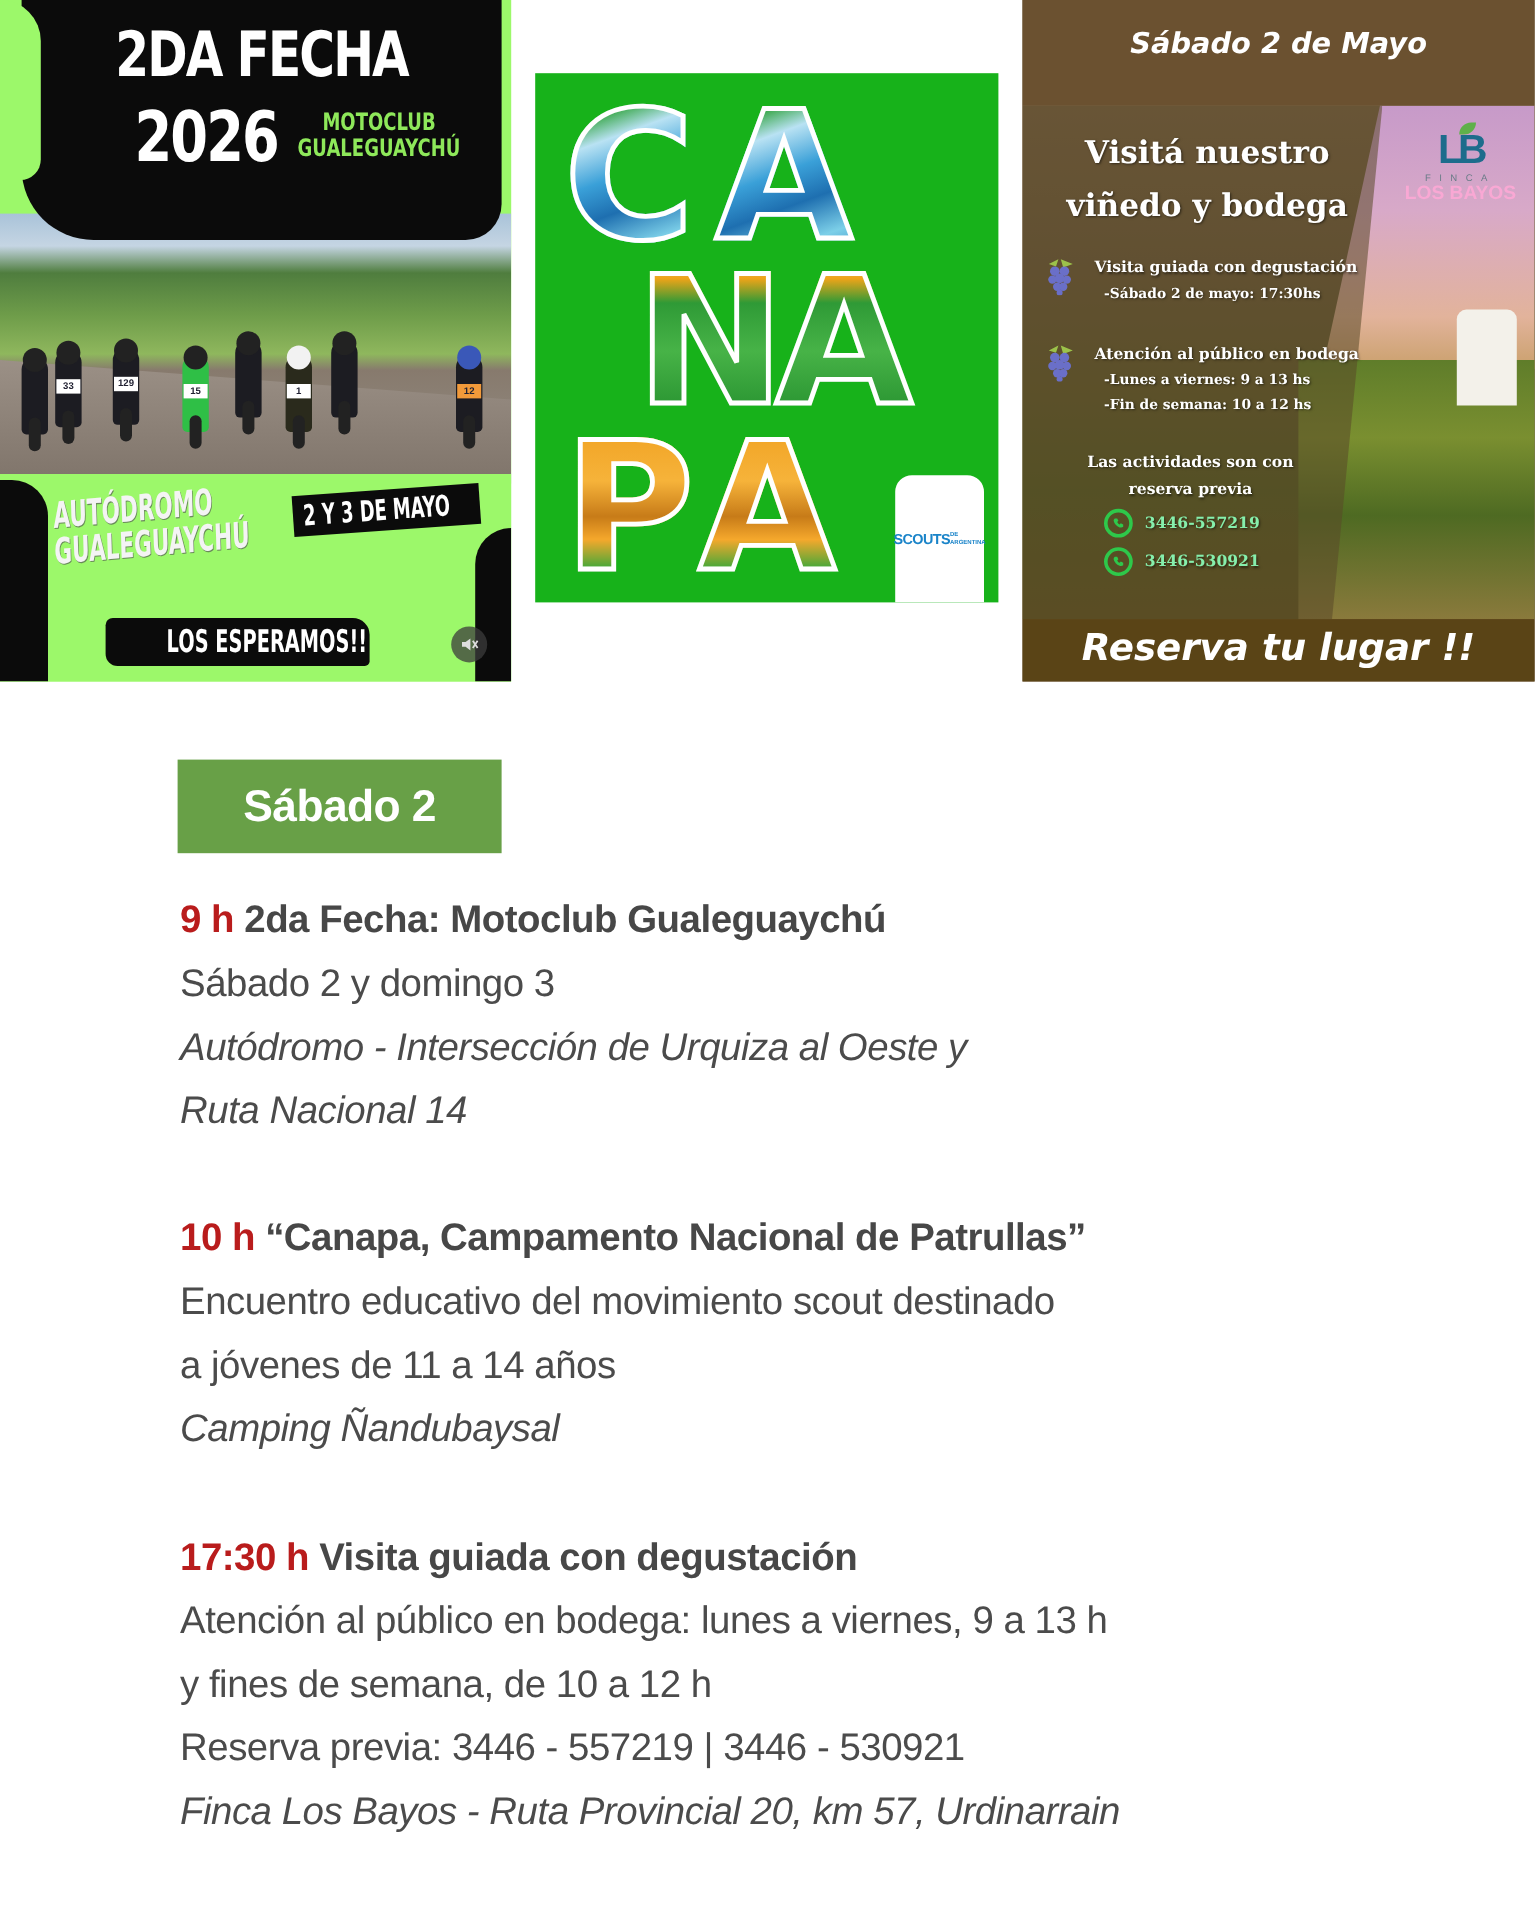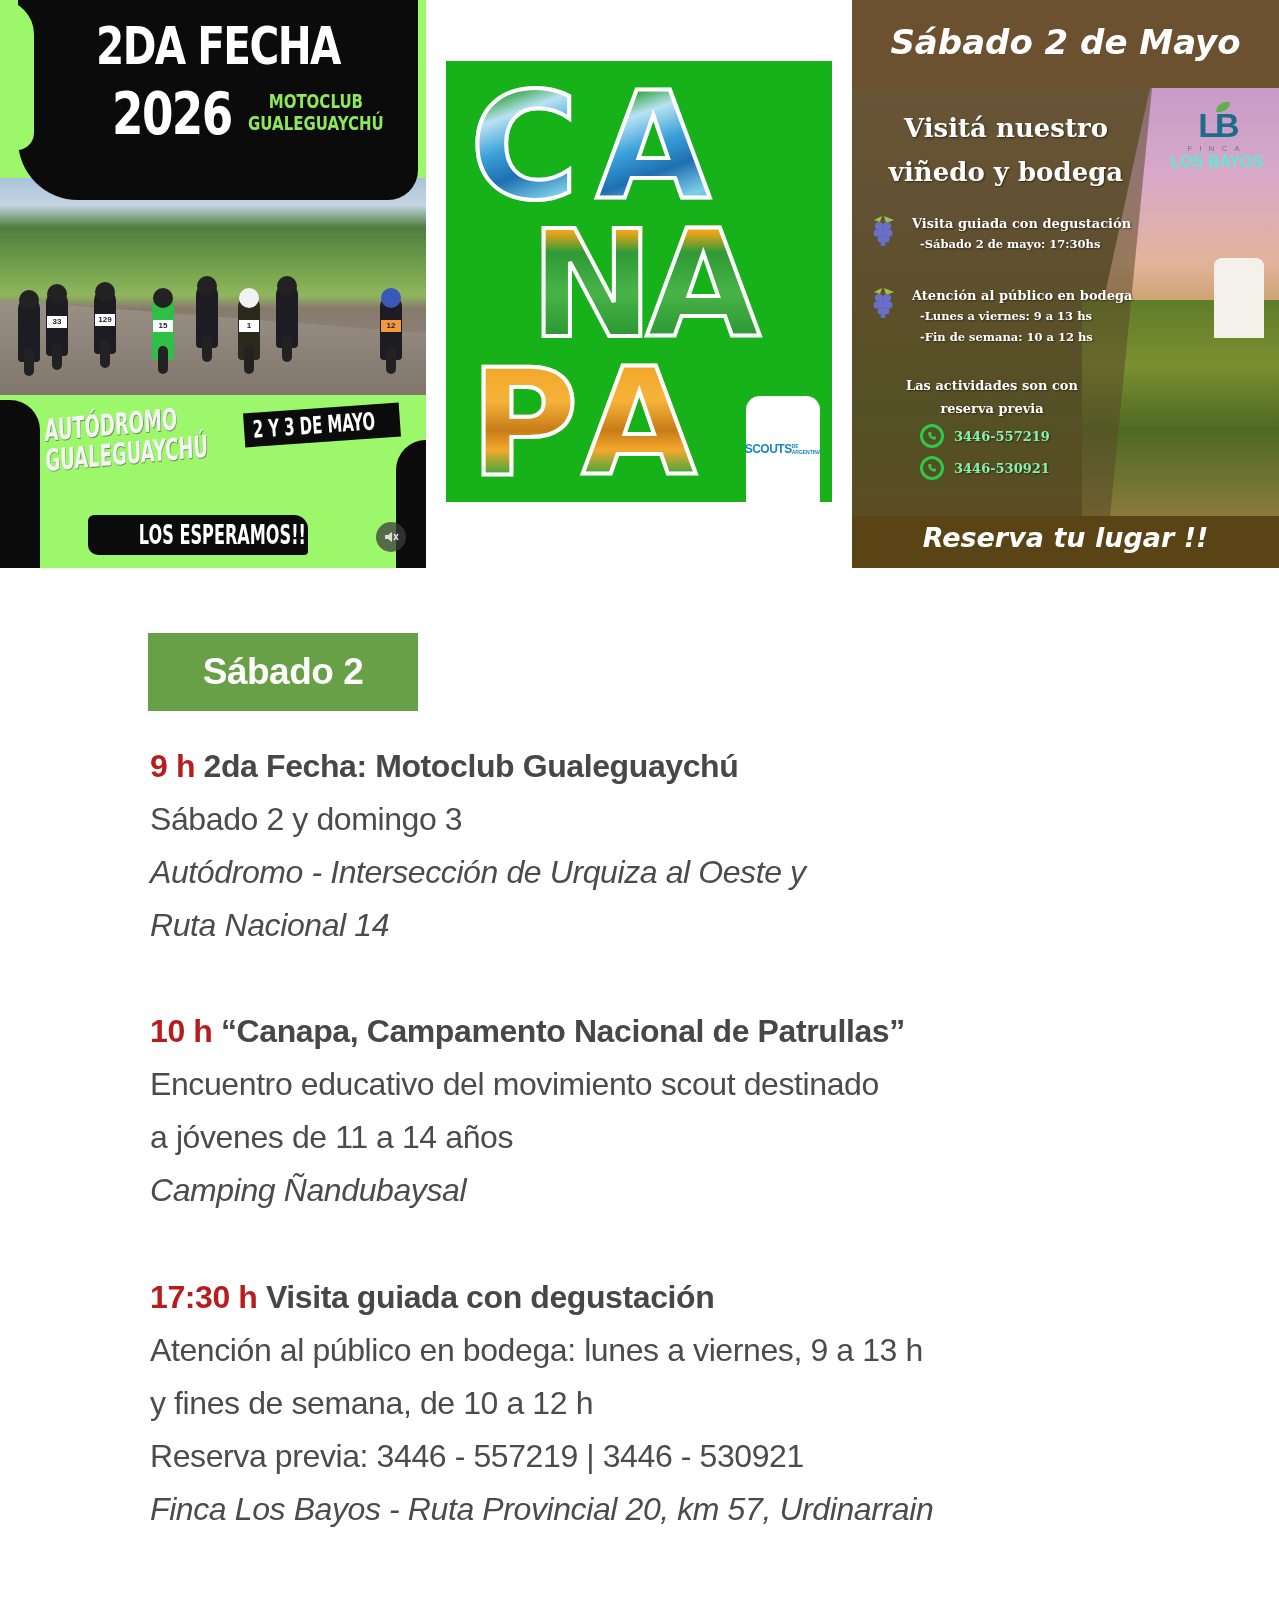--- a/index.html
+++ b/index.html
@@ -81,21 +81,21 @@
     display:flex; flex-direction:row; align-items:center; justify-content:center;
   }
   #poster-canapa .scouts-text { color:#1a84c9; font-weight:bold; font-size:12px; line-height:12px; letter-spacing:-0.5px; }
   #poster-canapa .scouts-sub { color:#1a84c9; font-size:5px; font-weight:bold; }
 
   
   #poster-finca { left: 852px; top: 0; width: 427px; height: 568px; background: #6b5230; }
   #poster-finca .header-band { position:absolute; left:0; top:0; width:100%; height:88px; background:#6b5130; }
   #poster-finca .header-title {
     position:absolute; left:0; top:22px; width:100%; text-align:center; color:#fff;
-    font-family:"DejaVu Sans", sans-serif; font-weight:bold; font-style:italic; font-size:34px;
+    font-family:"DejaVu Sans", sans-serif; font-weight:bold; font-style:italic; font-size:24px;
   }
   #poster-finca .photo {
     position:absolute; left:0; top:88px; width:100%; height:428px;
     background: linear-gradient(180deg, #7b6448 0%, #6c5a3e 30%, #5f5a2c 55%, #4f5a22 75%, #5c5220 100%);
   }
   #poster-finca .sky {
     position:absolute; left:250px; top:88px; width:177px; height:220px;
     background: linear-gradient(180deg,#c79ac9 0%,#d8a9c8 40%,#e2b39b 80%,#c9a06b 100%);
     clip-path: polygon(48px 0, 100% 0, 100% 100%, 0 100%);
   }
@@ -107,41 +107,41 @@
     position:absolute; left:362px; top:258px; width:50px; height:80px; background:#f3f1ea; border-radius: 8px 8px 0 0;
   }
   #poster-finca .tint {
     position:absolute; left:0; top:88px; width:300px; height:428px;
     background: rgba(90,72,40,0.55);
     clip-path: polygon(0 0, 100% 0, 86% 100%, 0 100%);
   }
   #poster-finca .logo { position:absolute; left:310px; top:108px; width:110px; text-align:center; }
   #poster-finca .logo-lb { color:#1d6c8c; font-weight:bold; font-size:34px; line-height:34px; letter-spacing:-4px; }
   #poster-finca .logo-finca { color:#6a7c88; font-size:8px; letter-spacing:7px; margin-top:2px; }
-  #poster-finca .logo-name { color:#5eead4; font-weight:bold; font-size:16px; line-height:18px; }
+  #poster-finca .logo-name { color:#f9a8d4; font-weight:bold; font-size:16px; line-height:18px; }
   #poster-finca .leaf { position:absolute; left:54px; top:-6px; width:14px; height:10px; background:#5fb04a; border-radius: 10px 0 10px 0; }
   #poster-finca .visit-title {
     position:absolute; left:20px; top:106px; width:268px; text-align:center; color:#ffffff;
     font-family:"DejaVu Serif", serif; font-weight:bold; font-size:26px; line-height:44px;
     text-shadow: 1px 1px 2px rgba(0,0,0,0.5);
   }
   .grape { position:absolute; width:26px; height:32px; }
   .finca-block { position:absolute; color:#ffffff; font-family:"DejaVu Serif", serif; font-weight:bold; text-shadow: 1px 1px 2px rgba(0,0,0,0.5); }
   .finca-block .h { font-size:13px; line-height:20px; }
   .finca-block .s { font-size:11.5px; line-height:21px; padding-left:8px; }
   #poster-finca .reserva-note {
     position:absolute; left:30px; top:374px; width:220px; text-align:center; color:#fff;
     font-family:"DejaVu Serif", serif; font-weight:bold; font-size:13px; line-height:23px; text-shadow: 1px 1px 2px rgba(0,0,0,0.5);
   }
   .wa-row { position:absolute; left:68px; display:flex; align-items:center; gap:10px; color:#86efac; font-family:"DejaVu Serif", serif; font-weight:bold; font-size:13px; text-shadow: 1px 1px 2px rgba(0,0,0,0.5); }
   .wa-icon { width:24px; height:24px; border-radius:50%; border:3px solid #2ec84a; display:flex; align-items:center; justify-content:center; }
   #poster-finca .footer-band { position:absolute; left:0; top:516px; width:100%; height:52px; background:#5a4416; }
   #poster-finca .footer-text {
     position:absolute; left:0; top:522px; width:100%; text-align:center; color:#fff;
-    font-family:"DejaVu Sans", sans-serif; font-weight:bold; font-style:italic; font-size:27px;
+    font-family:"DejaVu Sans", sans-serif; font-weight:bold; font-style:italic; font-size:31px;
   }
 
   
   .day-badge {
     position:absolute; left:148px; top:633px; width:270px; height:78px; background:#68a047;
     display:flex; align-items:center; justify-content:center;
   }
   .day-badge span { color:#ffffff; font-weight:bold; font-size:37px; letter-spacing:-0.5px; }
 
   .event { position:absolute; left:150px; color:#4b4b4b; }

